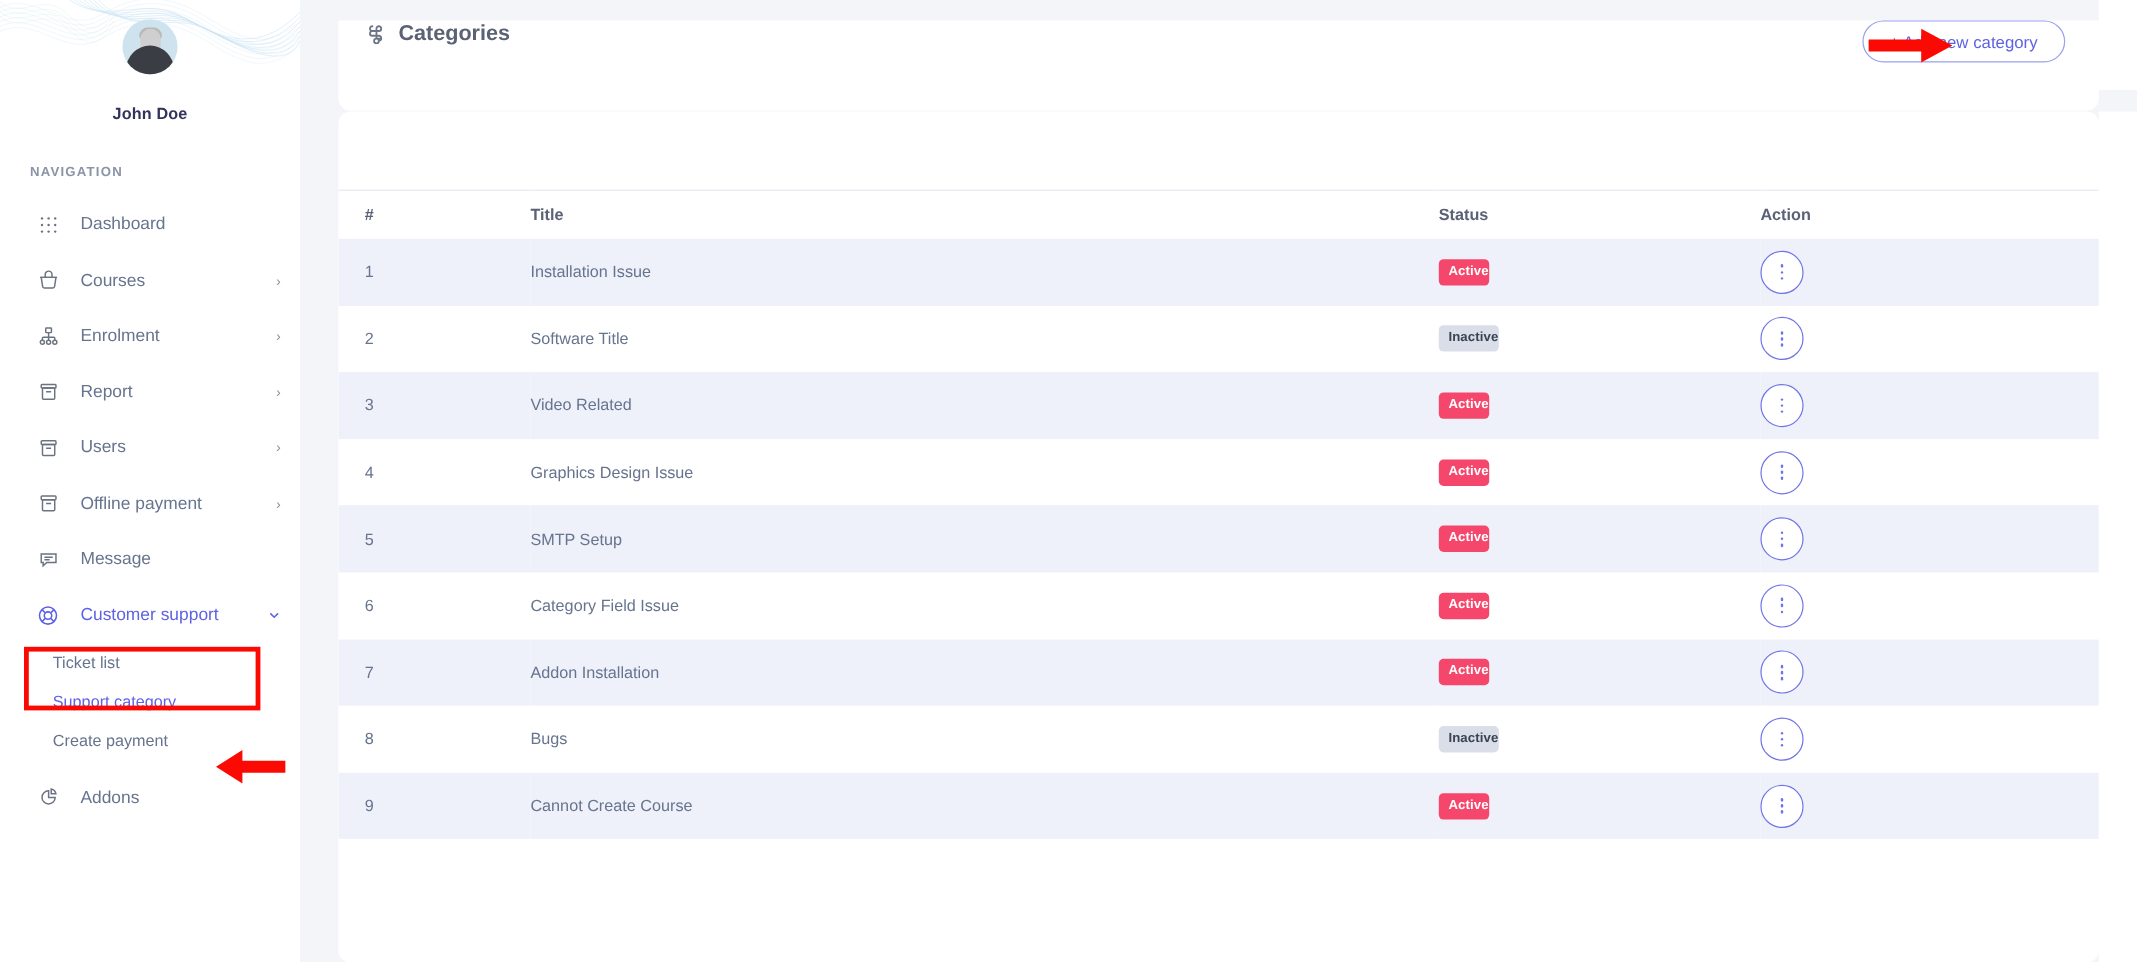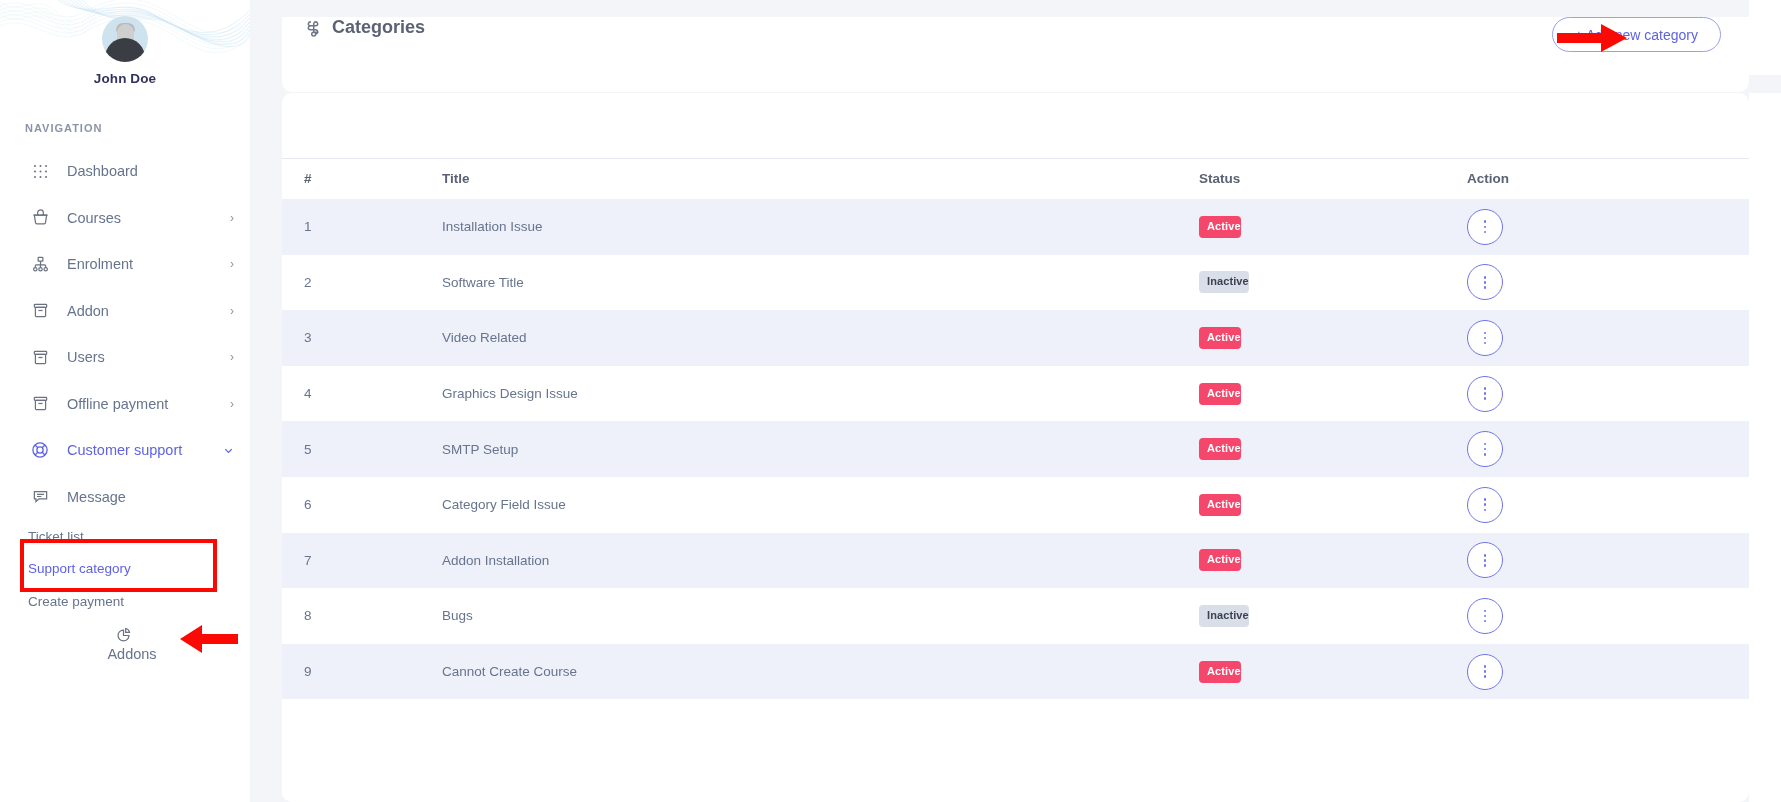--- a/index.html
+++ b/index.html
@@ -60,21 +60,21 @@
   }
   .avatar .body {
     position: absolute;
     width: 40px; height: 24px;
     border-radius: 20px 20px 0 0;
     background: #3a3e44;
     left: 50%; bottom: 0;
     margin-left: -20px;
   }
   .profile-name {
-    margin-top: 9px;
+    margin-top: 25px;
     font-size: 13.5px;
     font-weight: bold;
     color: #32325d;
     letter-spacing: 0.1px;
   }
   .nav-label {
     margin-top: 36px;
     padding-left: 25px;
     font-size: 11px;
     font-weight: bold;
@@ -111,21 +111,21 @@
   }
   .nav-item.active { color: #5e62e3; }
   .nav-item.active .ico { color: #5e62e3; }
   .nav-item.active .caret { color: #5e62e3; }
 
   .sub-list { }
   .sub-item {
     display: flex;
     align-items: center;
     height: 32.5px;
-    padding-left: 28px;
+    padding-left: 44px;
     font-size: 13.5px;
     color: #67748e;
     cursor: pointer;
   }
   .sub-item.active { color: #5e62e3; }
 
   
   .annot-box {
     position: absolute;
     border: 4px solid #fb0a03;
@@ -352,21 +352,21 @@
       </div>
 
       <div class="nav-item">
         <span class="ico">
           <svg width="17" height="17" viewBox="0 0 18 18" fill="none" stroke="currentColor" stroke-width="1.3">
             <rect x="2.5" y="2.5" width="13" height="3.2" rx="0.7"></rect>
             <rect x="3.6" y="5.7" width="10.8" height="9.8" rx="0.9"></rect>
             <path d="M6.8 9h4.4"></path>
           </svg>
         </span>
-        <span class="txt">Addon</span>
+        <span class="txt">Report</span>
         <span class="caret">›</span>
       </div>
 
       <div class="nav-item">
         <span class="ico">
           <svg width="17" height="17" viewBox="0 0 18 18" fill="none" stroke="currentColor" stroke-width="1.3">
             <rect x="2.5" y="2.5" width="13" height="3.2" rx="0.7"></rect>
             <rect x="3.6" y="5.7" width="10.8" height="9.8" rx="0.9"></rect>
             <path d="M6.8 9h4.4"></path>
           </svg>
@@ -380,59 +380,59 @@
           <svg width="17" height="17" viewBox="0 0 18 18" fill="none" stroke="currentColor" stroke-width="1.3">
             <rect x="2.5" y="2.5" width="13" height="3.2" rx="0.7"></rect>
             <rect x="3.6" y="5.7" width="10.8" height="9.8" rx="0.9"></rect>
             <path d="M6.8 9h4.4"></path>
           </svg>
         </span>
         <span class="txt">Offline payment</span>
         <span class="caret">›</span>
       </div>
 
+      <div class="nav-item">
+        <span class="ico">
+          <svg width="17" height="17" viewBox="0 0 18 18" fill="none" stroke="currentColor" stroke-width="1.3">
+            <path d="M2.5 3.8h13v7.6H7.4L4.2 14.3v-2.9H2.5z"></path>
+            <path d="M5.3 6.8h7.4M5.3 9h4.6"></path>
+          </svg>
+        </span>
+        <span class="txt">Message</span>
+      </div>
+
       <div class="nav-item active">
         <span class="ico">
           <svg width="18" height="18" viewBox="0 0 18 18" fill="none" stroke="currentColor" stroke-width="1.3">
             <circle cx="9" cy="9" r="7.1"></circle>
             <circle cx="9" cy="9" r="3.1"></circle>
             <path d="M4 4l2.8 2.8M14 4l-2.8 2.8M4 14l2.8-2.8M14 14l-2.8-2.8"></path>
           </svg>
         </span>
         <span class="txt">Customer support</span>
         <span class="caret">
           <svg width="11" height="11" viewBox="0 0 12 12" fill="none" stroke="currentColor" stroke-width="1.4">
             <path d="M2.5 4.5L6 8l3.5-3.5"></path>
           </svg>
         </span>
-      </div>
-
-      <div class="nav-item">
-        <span class="ico">
-          <svg width="17" height="17" viewBox="0 0 18 18" fill="none" stroke="currentColor" stroke-width="1.3">
-            <path d="M2.5 3.8h13v7.6H7.4L4.2 14.3v-2.9H2.5z"></path>
-            <path d="M5.3 6.8h7.4M5.3 9h4.6"></path>
-          </svg>
-        </span>
-        <span class="txt">Message</span>
       </div>
 
       <div class="sub-list">
         <div class="sub-item">
           <span>Ticket list</span>
         </div>
         <div class="sub-item active">
           <span>Support category</span>
         </div>
         <div class="sub-item">
           <span>Create payment</span>
         </div>
       </div>
 
-      <div class="nav-item" style="margin-top:8px;flex-direction:column;">
+      <div class="nav-item" style="margin-top:8px;">
         <span class="ico">
           <svg width="17" height="17" viewBox="0 0 18 18" fill="none" stroke="currentColor" stroke-width="1.3">
             <path d="M9 3.2A5.8 5.8 0 1 0 14.8 9H9z"></path>
             <path d="M11.3 1.6a5.2 5.2 0 0 1 4.1 4.1h-4.1z"></path>
           </svg>
         </span>
         <span class="txt">Addons</span>
       </div>
 
     </nav>

